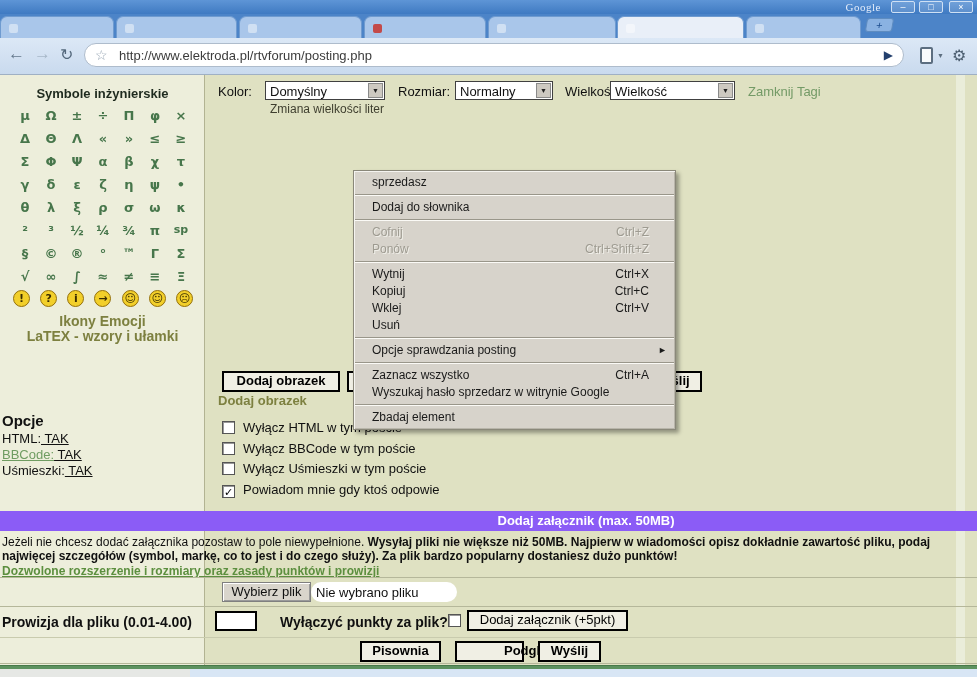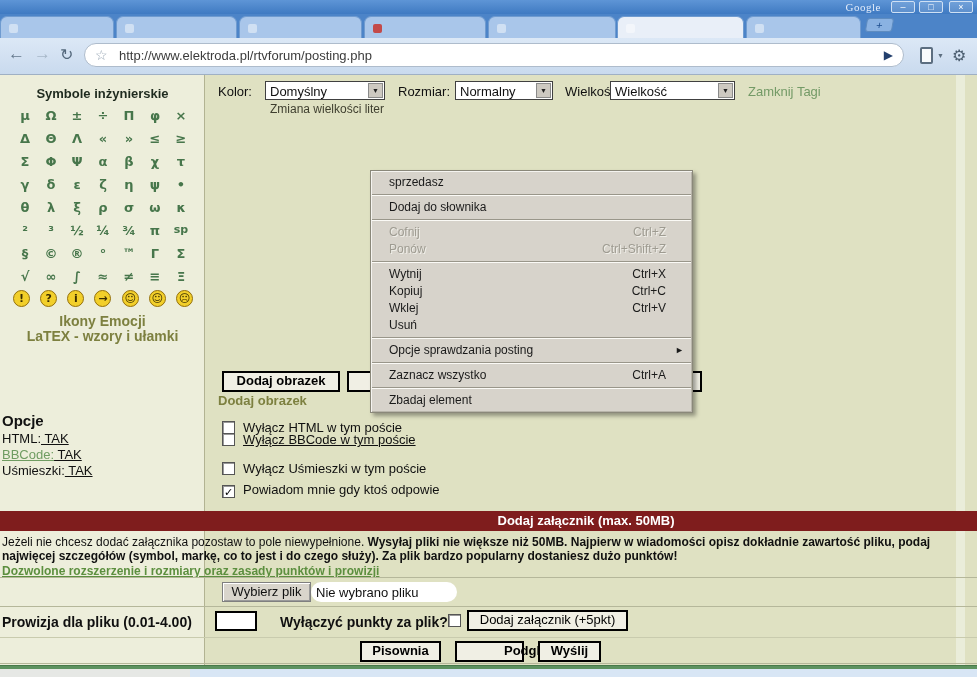--- a/index.html
+++ b/index.html
@@ -68,21 +68,21 @@
        text-align:center;line-height:16px;color:#000;cursor:pointer;}
   .btn-addimg{left:222px;top:296px;width:118px;}
   .btn-ghost{left:347px;top:296px;width:210px;}
   .btn-send{left:640px;top:296px;width:62px;}
   .addimg-link{position:absolute;left:218px;top:318px;font-size:13px;font-weight:bold;color:#7d8040;cursor:pointer;}
 
   .cbrow{position:absolute;left:222px;font-size:13px;color:#101010;height:16px;}
   .cb{display:inline-block;width:13px;height:13px;background:#fff;border:1px solid #555;box-shadow:inset 1px 1px 0 #999;
       vertical-align:-2px;margin-right:8px;font-size:11px;line-height:12px;text-align:center;color:#000;cursor:pointer;}
 
-  .attach-header{position:absolute;left:0;top:436px;width:977px;height:20px;background:#7f1d1d;color:#fff;font-weight:bold;
+  .attach-header{position:absolute;left:0;top:436px;width:977px;height:20px;background:#8b5cf6;color:#fff;font-weight:bold;
                  font-size:13px;text-align:center;padding-left:195px;line-height:20px;}
   .desc{position:absolute;left:2px;top:460px;width:973px;font-size:12px;color:#101010;line-height:14px;}
   .desc .bold{font-weight:bold;}
   .rules{display:block;color:#5c8f3f;font-weight:bold;text-decoration:underline;cursor:pointer;margin-top:1px;}
   .hr{position:absolute;left:0;width:977px;border-top:1px solid #b5b79a;}
   .hr1{top:502px}.hr2{top:531px}.hr3{top:562px;border-color:#c9cbae}.hr4{top:588px}
 
   .choosebtn{position:absolute;left:222px;top:507px;width:89px;height:20px;background:#d9d5cc;border:1px solid #7f7f7f;
              box-shadow:inset 1px 1px 0 #fff,inset -1px -1px 0 #9a9a9a;font-size:13px;text-align:center;line-height:18px;color:#101010;cursor:pointer;}
   .filebox{position:absolute;left:311px;top:507px;width:146px;height:20px;background:#fff;border-radius:10px;}
@@ -95,21 +95,21 @@
   .btn-attach{left:467px;top:535px;width:161px;font-weight:normal;}
 
   .fbtn{top:566px;}
   .fbtn0{left:360px;width:81px;}.fbtn1{left:455px;width:69px;padding-left:47px;}.fbtn2{left:538px;width:63px;}
 
   .greenline{position:absolute;left:0;top:590px;width:977px;height:4px;background:#5d9260;border-top:1px solid #47794a;}
   .bluestrip{position:absolute;left:0;top:594px;width:977px;height:8px;background:#d8e6f5;}
   .graybox{position:absolute;left:0;top:0;width:190px;height:8px;background:#e6e8e5;}
 
   
-  .menu{position:absolute;left:370px;top:170px;width:323px;background:#d7d3cb;z-index:60;padding:3px 0;
+  .menu{position:absolute;left:353px;top:170px;width:323px;background:#d7d3cb;z-index:60;padding:3px 0;
         border:1px solid #8a887a;box-shadow:inset 1px 1px 0 #f5f4f0,inset -1px -1px 0 #b8b5aa,3px 3px 4px rgba(0,0,0,.35);}
   .menu-item{position:relative;height:17px;line-height:17px;padding-left:18px;font-size:12px;color:#1a1a1a;cursor:default;white-space:nowrap;}
   .menu-item.disabled{color:#9e9b91;text-shadow:1px 1px 0 #efeee8;}
   .menu-item .sc{position:absolute;right:26px;top:0;}
   .menu-item .sub-arrow{position:absolute;right:8px;top:0;font-size:9px;}
   .menu-sep{border-top:1px solid #99968a;border-bottom:1px solid #fbfaf6;margin:3px 1px;}
 </style>
 </head>
 <body>
 
@@ -262,21 +262,21 @@
     <span class="hint">Zmiana wielkości liter</span>
 
 
     <div class="btn btn-addimg">Dodaj obrazek</div>
     <div class="btn btn-ghost"></div>
     <div class="btn btn-send">Wyślij</div>
     <div class="addimg-link">Dodaj obrazek</div>
 
     <div id="cbrows">
         <div class="cbrow" style="top: 345px;"><span class="cb"></span><span>Wyłącz HTML w tym poście</span></div>
-        <div class="cbrow" style="top: 357px; text-decoration: underline;"><span class="cb"></span><span>Wyłącz BBCode w tym poście</span></div>
+        <div class="cbrow" style="top: 366px;"><span class="cb"></span><span>Wyłącz BBCode w tym poście</span></div>
         <div class="cbrow" style="top: 386px;"><span class="cb"></span><span>Wyłącz Uśmieszki w tym poście</span></div>
         <div class="cbrow" style="top: 407px;"><span class="cb">✓</span><span>Powiadom mnie gdy ktoś odpowie</span></div>
       </div>
 
     <div class="attach-header">Dodaj załącznik (max. 50MB)</div>
     <div class="desc">
       <span>Jeżeli nie chcesz dodać załącznika pozostaw to pole niewypełnione. </span><span class="bold">Wysyłaj pliki nie większe niż 50MB. Najpierw w wiadomości opisz dokładnie zawartość pliku, podaj najwięcej szczegółów (symbol, markę, co to jest i do czego służy). Za plik bardzo popularny dostaniesz dużo punktów!</span>
       <span class="rules">Dozwolone rozszerzenie i rozmiary oraz zasady punktów i prowizji</span>
     </div>
     <div class="hr hr1"></div>
@@ -312,16 +312,17 @@
       <div class="menu-item disabled"><span>Ponów</span><span class="sc">Ctrl+Shift+Z</span></div>
       <div class="menu-sep"></div>
       <div class="menu-item"><span>Wytnij</span><span class="sc">Ctrl+X</span></div>
       <div class="menu-item"><span>Kopiuj</span><span class="sc">Ctrl+C</span></div>
       <div class="menu-item"><span>Wklej</span><span class="sc">Ctrl+V</span></div>
       <div class="menu-item"><span>Usuń</span></div>
       <div class="menu-sep"></div>
       <div class="menu-item"><span>Opcje sprawdzania posting</span><span class="sub-arrow">►</span></div>
       <div class="menu-sep"></div>
       <div class="menu-item"><span>Zaznacz wszystko</span><span class="sc">Ctrl+A</span></div>
+      <div class="menu-item"><span>Wyszukaj hasło sprzedarz w witrynie Google</span></div>
       <div class="menu-sep"></div>
       <div class="menu-item"><span>Zbadaj element</span></div>
     </div>
 </div>
 
 </body></html>

